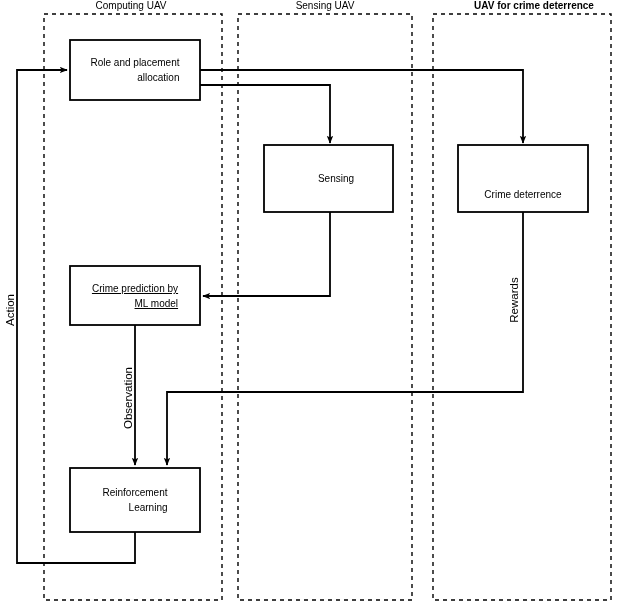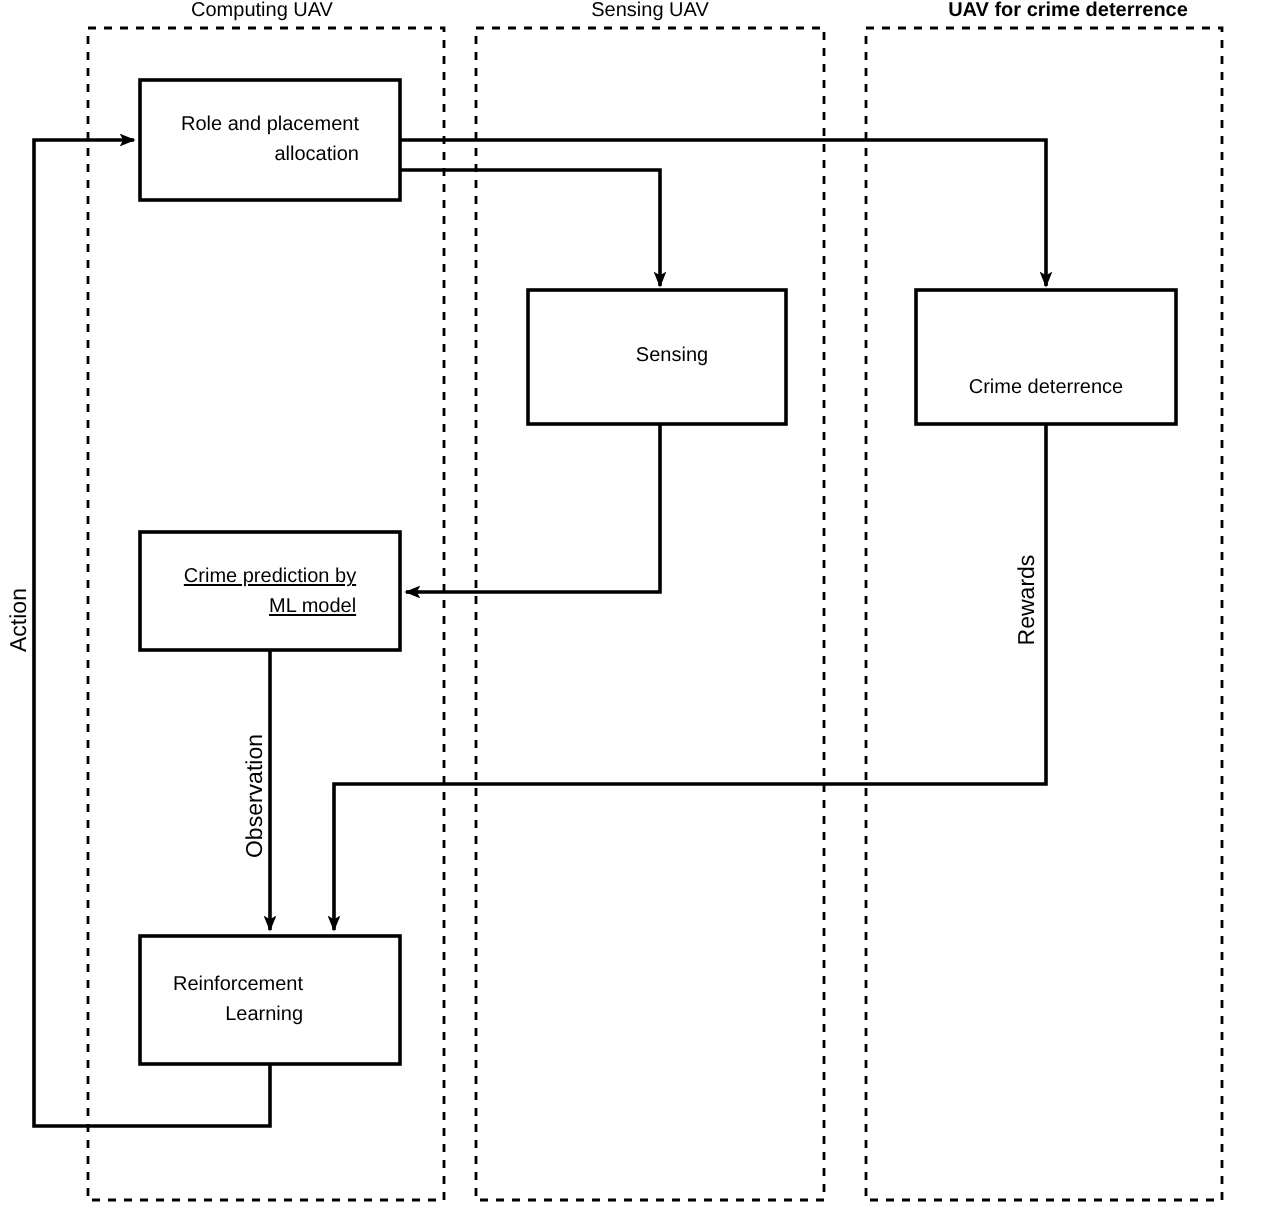--- a/index.html
+++ b/index.html
@@ -90,17 +90,17 @@
       <div class="group-label" style="left: 534px; top: 0px; font-weight: bold;">UAV for crime deterrence</div>
       <div class="edge-label rot" style="left: 128px; top: 398px;">Observation</div>
       <div class="edge-label rot" style="left: 514px; top: 300px;">Rewards</div>
       <div class="edge-label rot" style="left: 10px; top: 310px;">Action</div>
       <div class="node-label" style="left: 135px; top: 70px;">Role and placement
 allocation</div>
       <div class="node-label" style="left: 336px; top: 178px;">Sensing</div>
       <div class="node-label" style="left: 523px; top: 178px; margin-top: 16px;">Crime deterrence</div>
       <div class="node-label" style="left: 135px; top: 296px; text-decoration: underline;">Crime prediction by
 ML model</div>
-      <div class="node-label" style="left: 119px; top: 500px;">Reinforcement
+      <div class="node-label" style="left: 135px; top: 500px;">Reinforcement
 Learning</div>
     </div>
 
 </div>
 
 </body></html>

